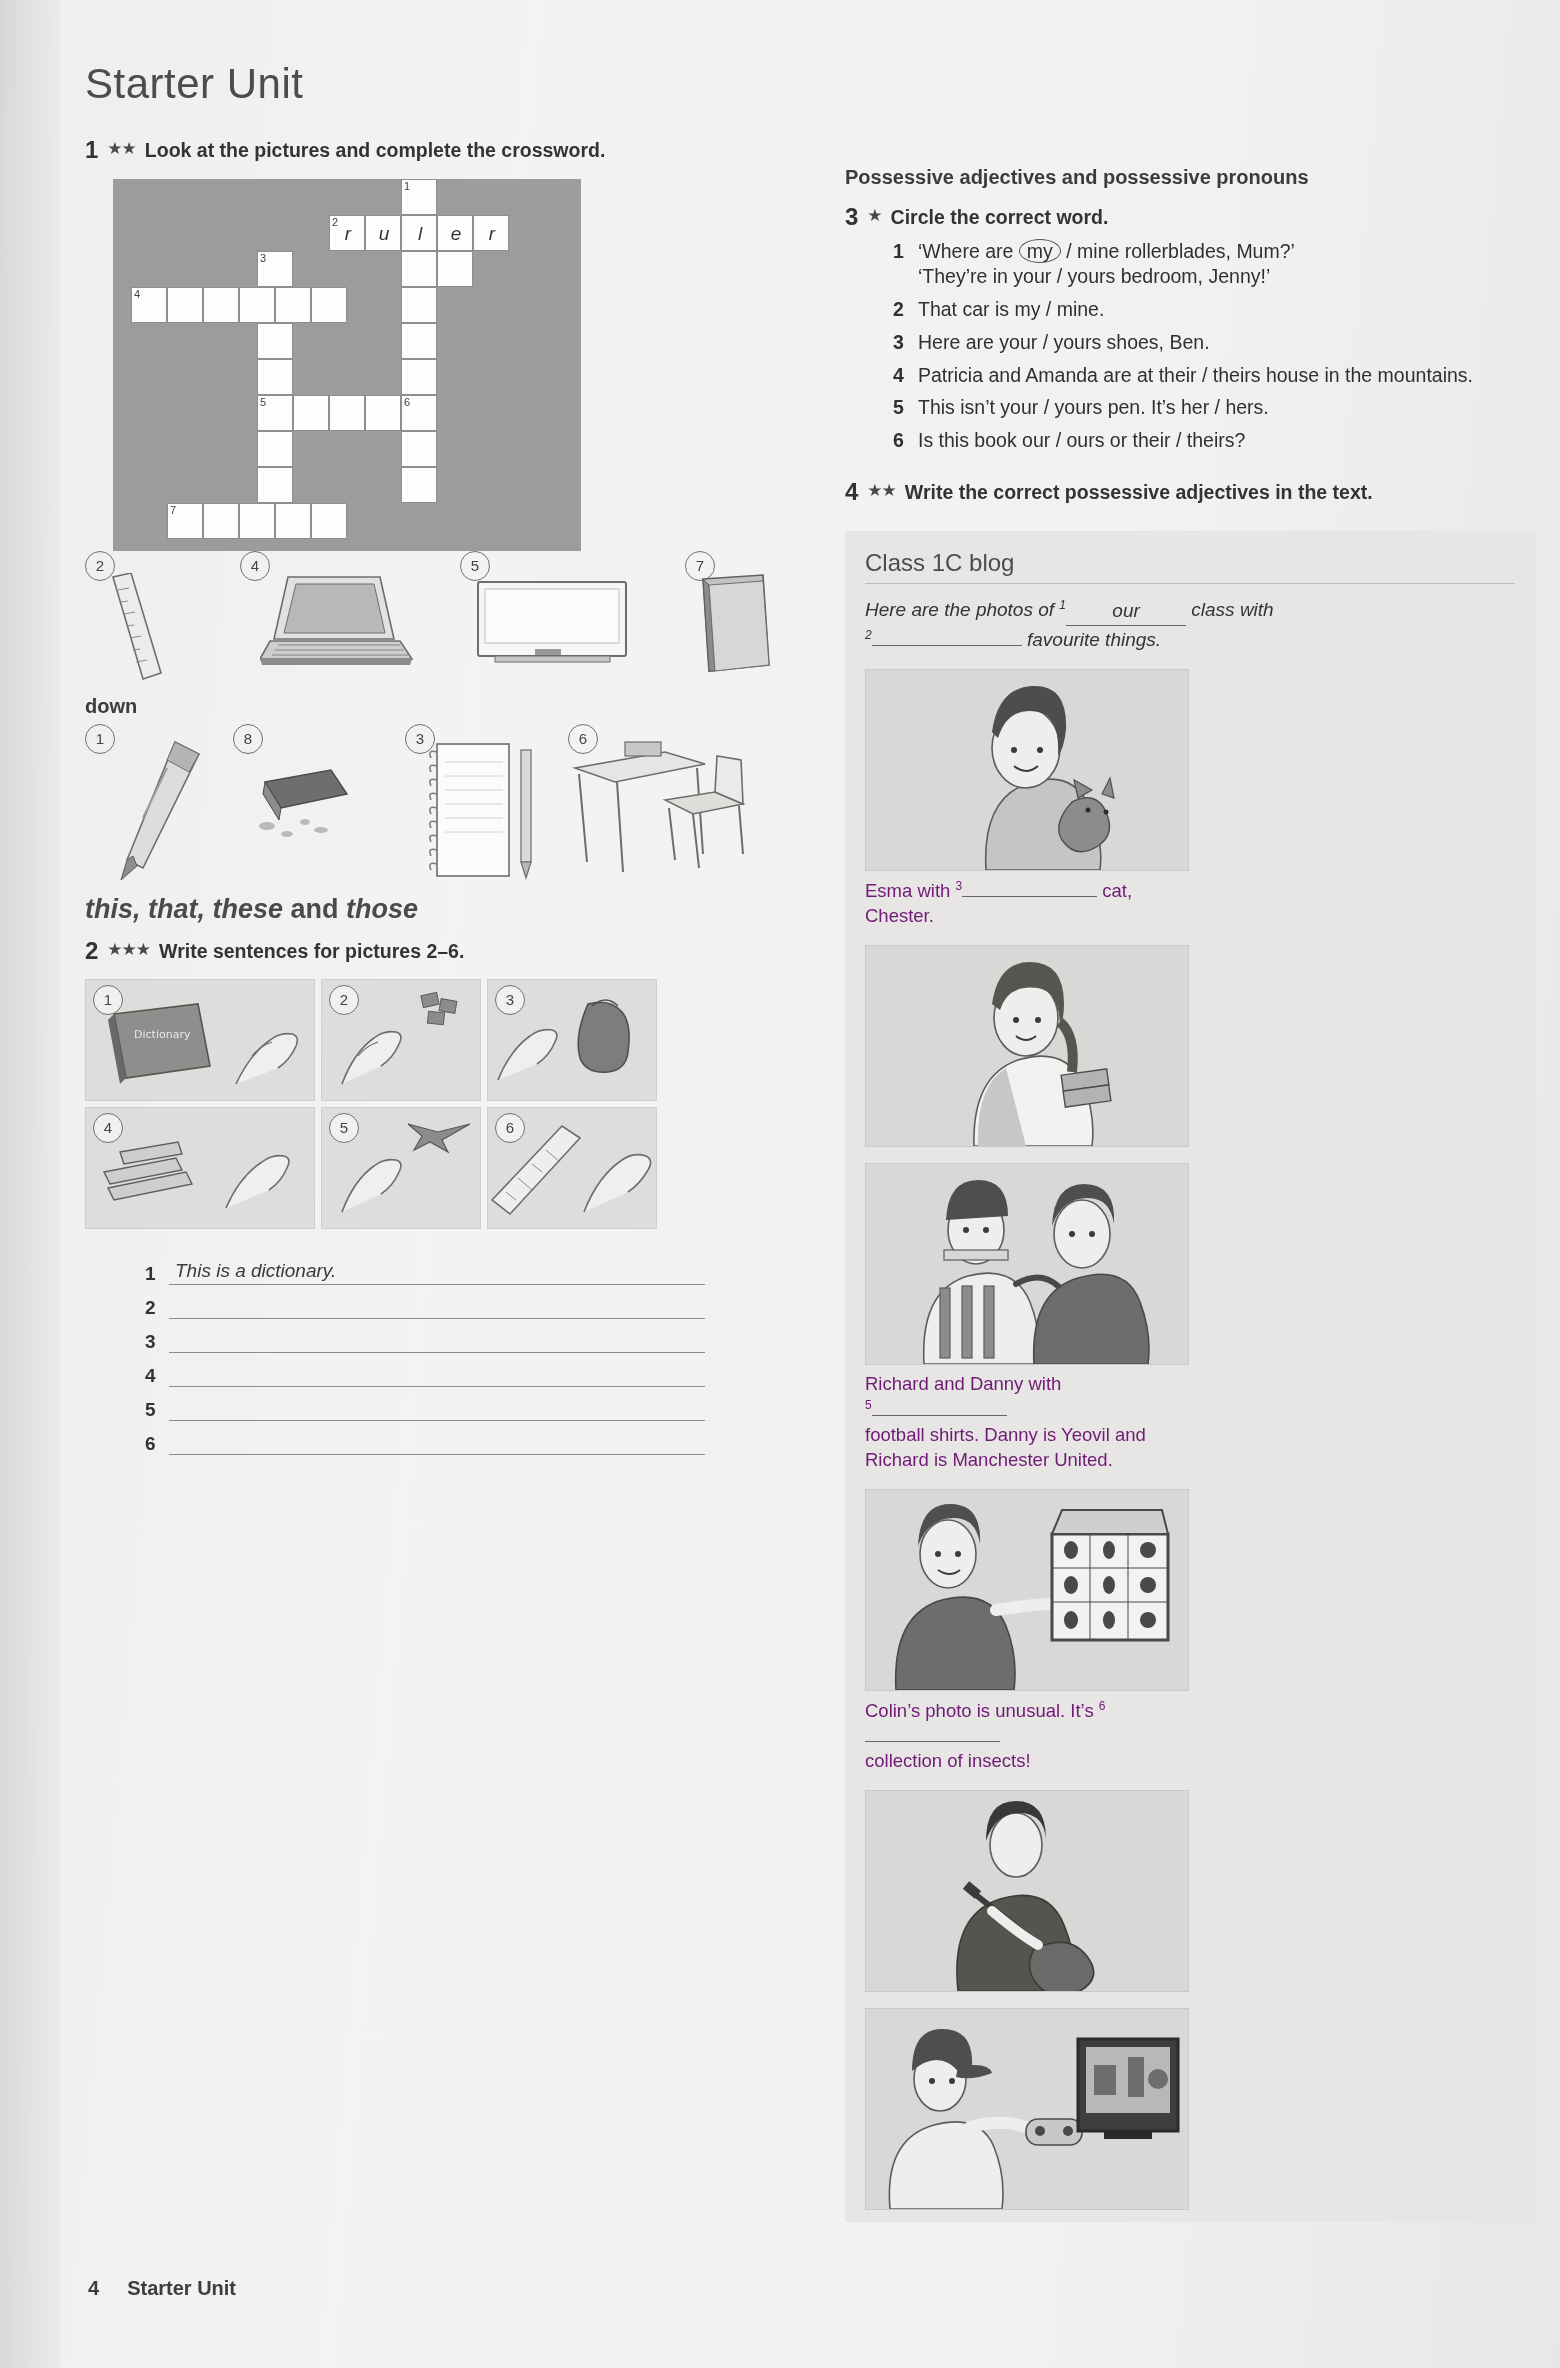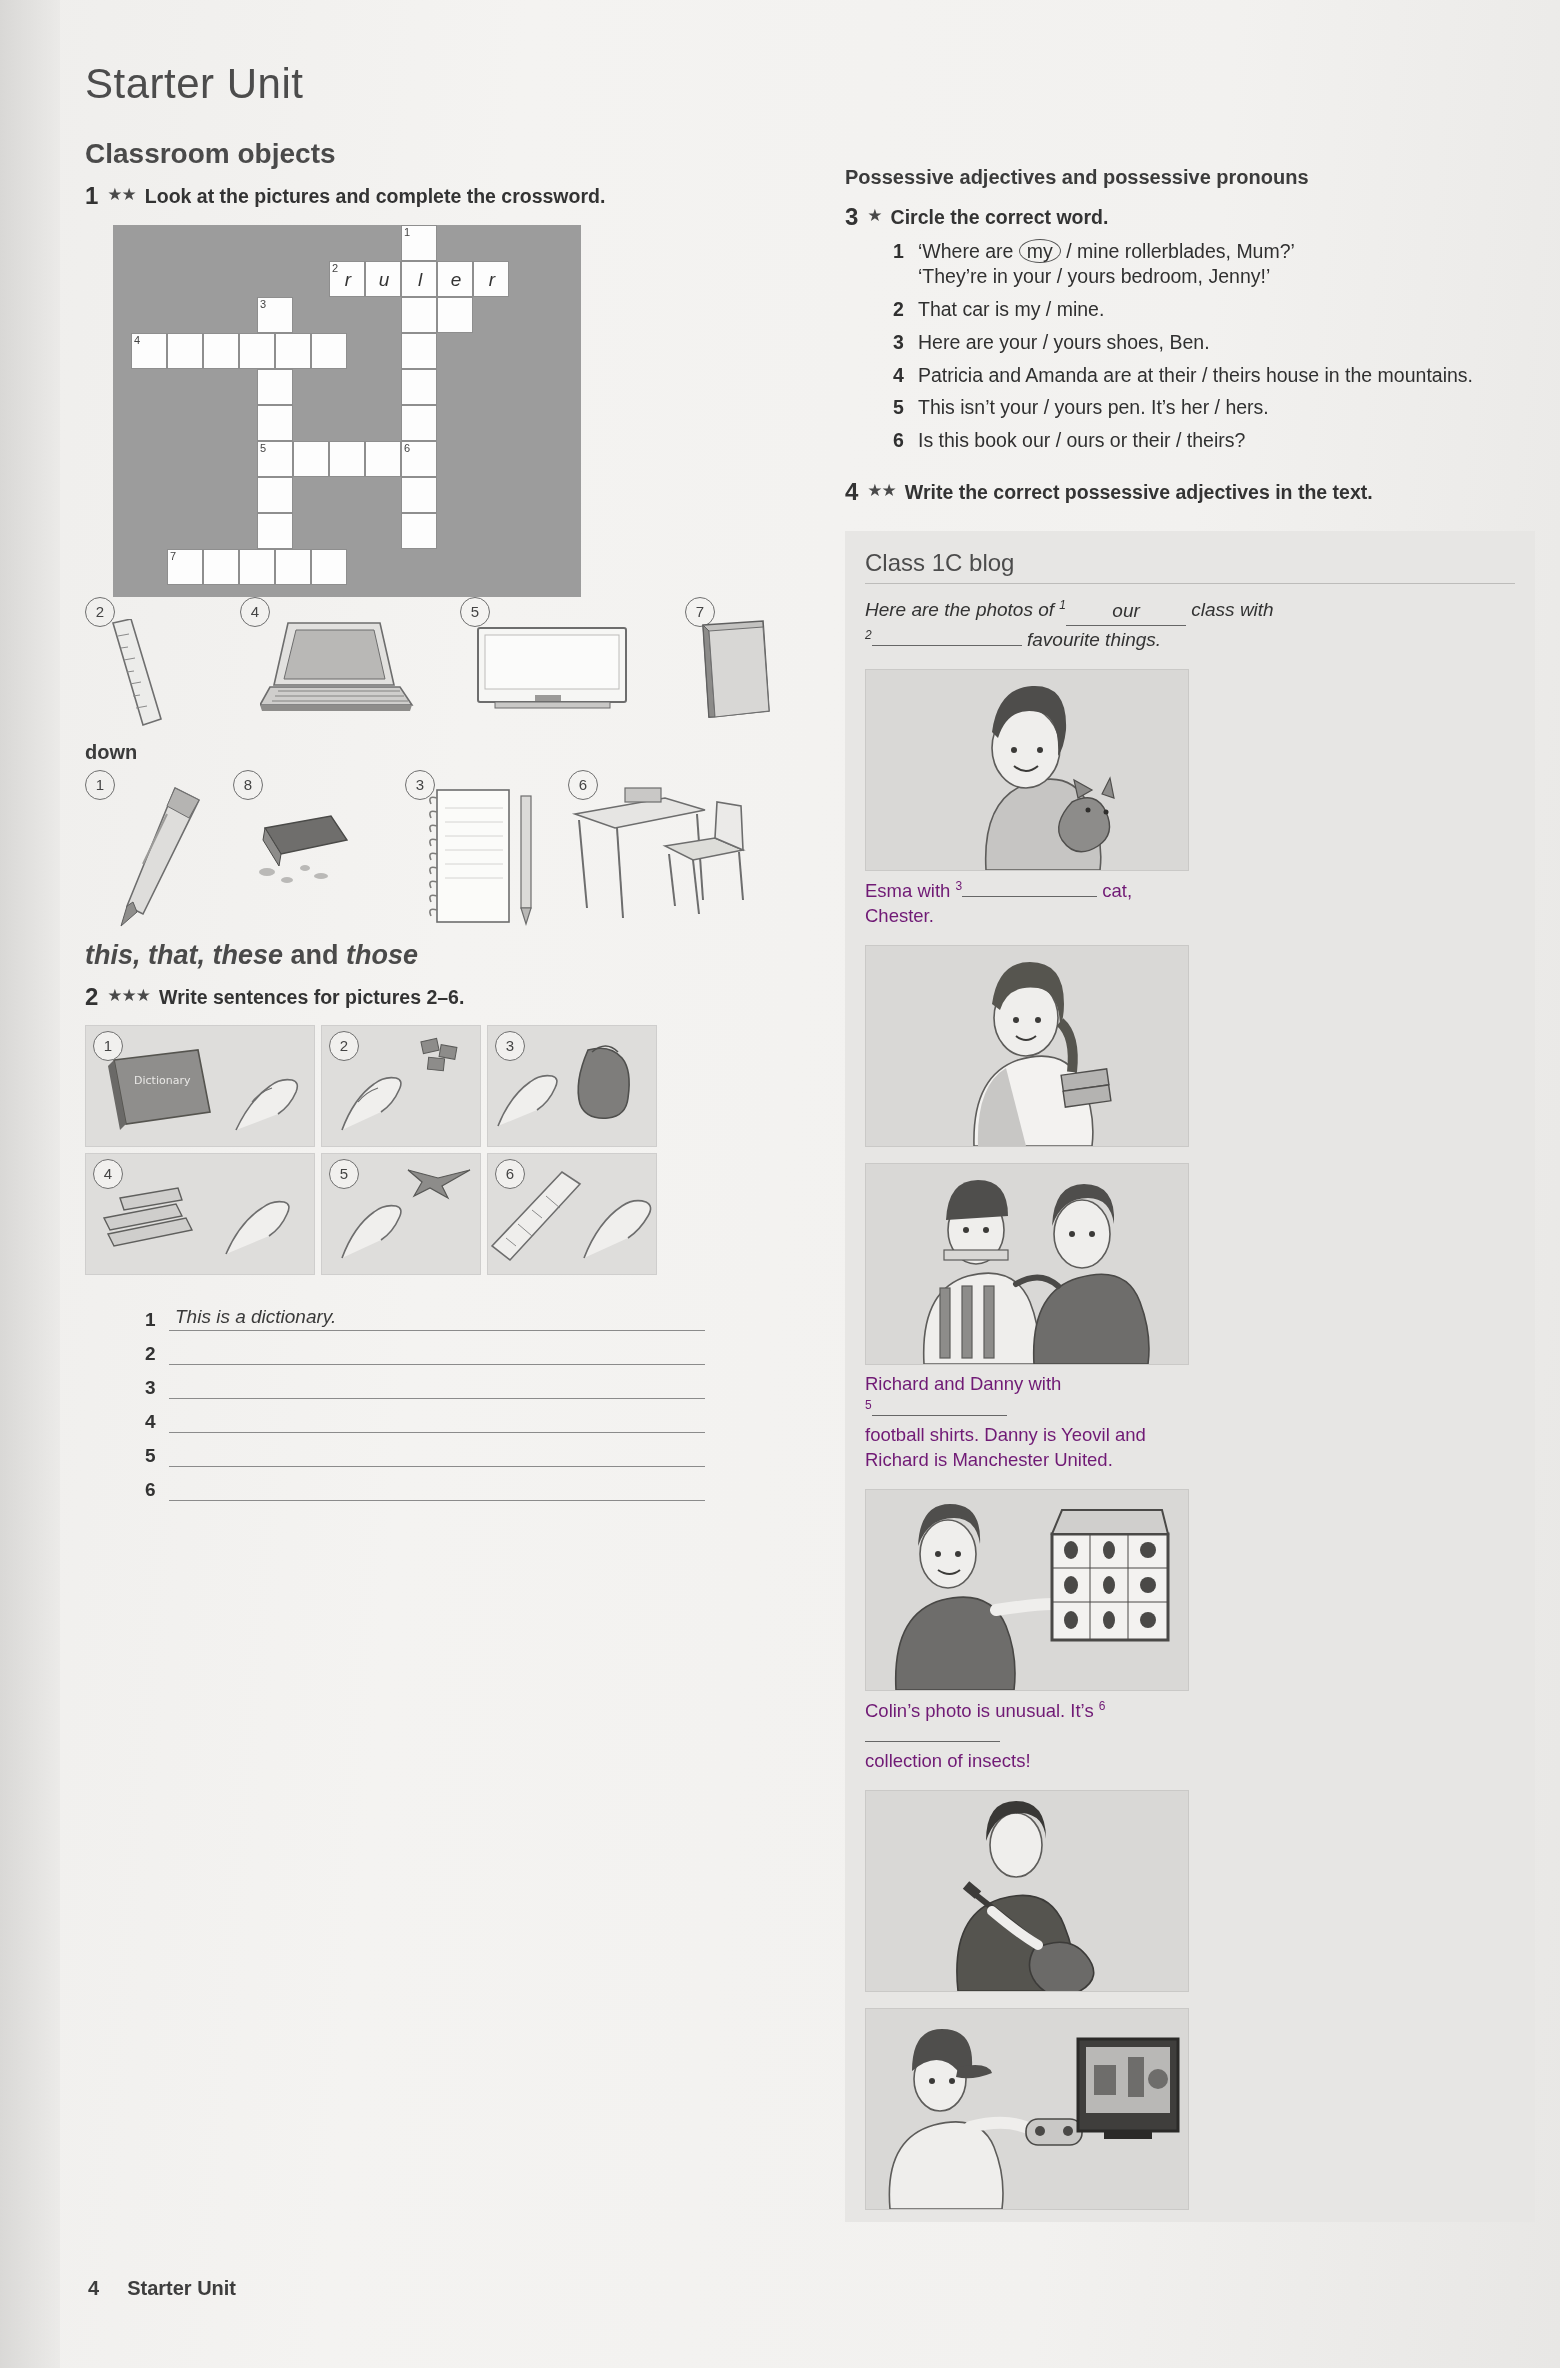--- a/index.html
+++ b/index.html
@@ -99,21 +99,20 @@
 </style>
 </head>
 <body>
 
 <div class="page">
 
   <div class="col-left">
 
     <h1 class="unit">Starter Unit</h1>
 
-    <h2 class="sec">Classroom objects</h2>
 
     <div class="exline">
       <span class="exnum">1</span>
       <span class="stars">★★</span>
       <span class="extext" style="width:560px">Look at the pictures and complete the crossword.</span>
     </div>
 
     <div class="cw">
 
       <div class="cell w" style="left:288px;top:0px;">

